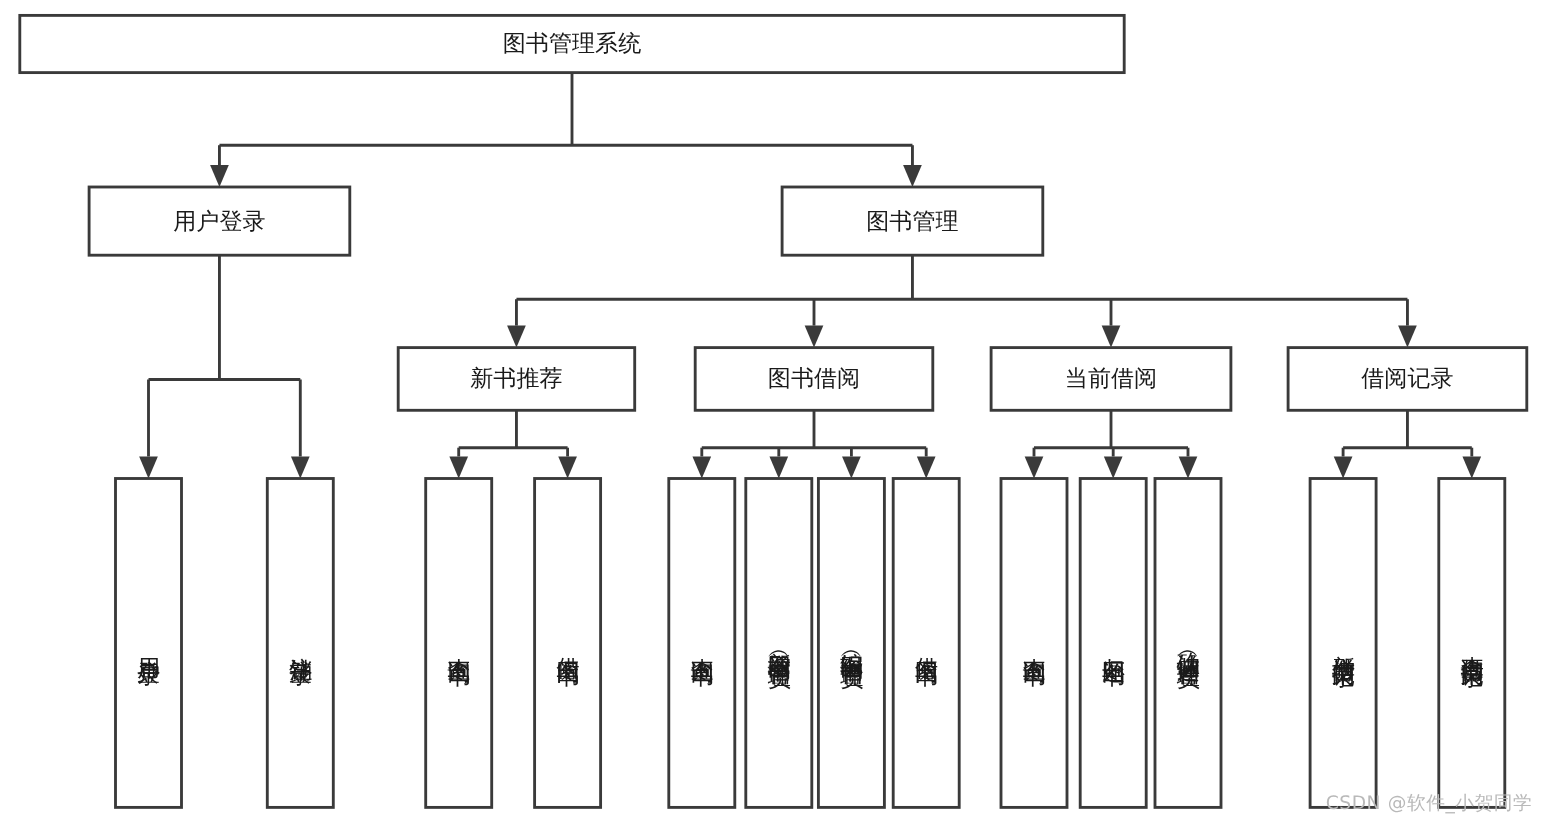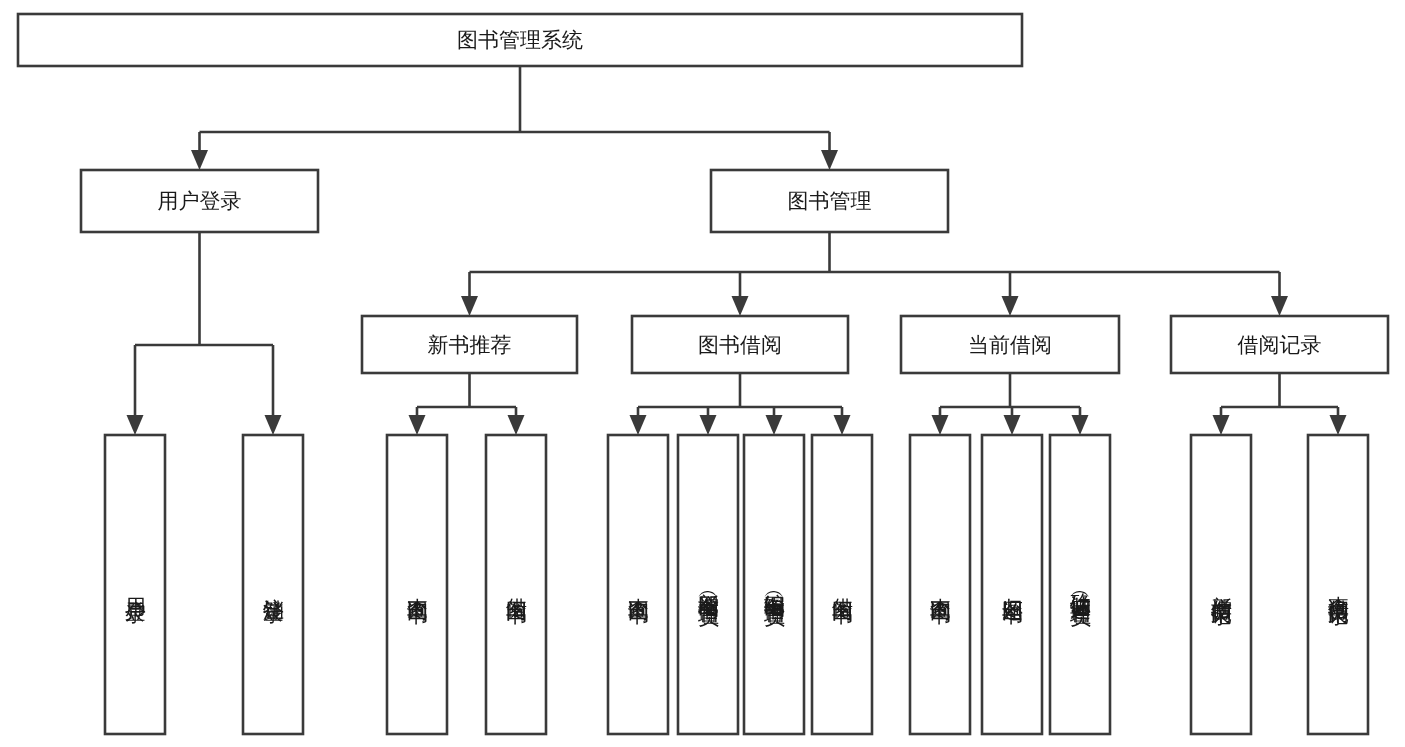--- a/index.html
+++ b/index.html
@@ -206,14 +206,15 @@
         <div class="leaf-label">确认归还（管理员）</div>
       </div>
       <div class="leaf-label-wrap" style="left: 1191px; top: 435px; width: 60px; height: 299px;">
         <div class="leaf-label">新增借阅记录</div>
       </div>
       <div class="leaf-label-wrap" style="left: 1308px; top: 435px; width: 60px; height: 299px;">
         <div class="leaf-label">查询借阅记录</div>
       </div>
     </div>
 
+  <div class="watermark">CSDN @软件_小贺同学</div>
 
 </div>
 
 </body></html>

